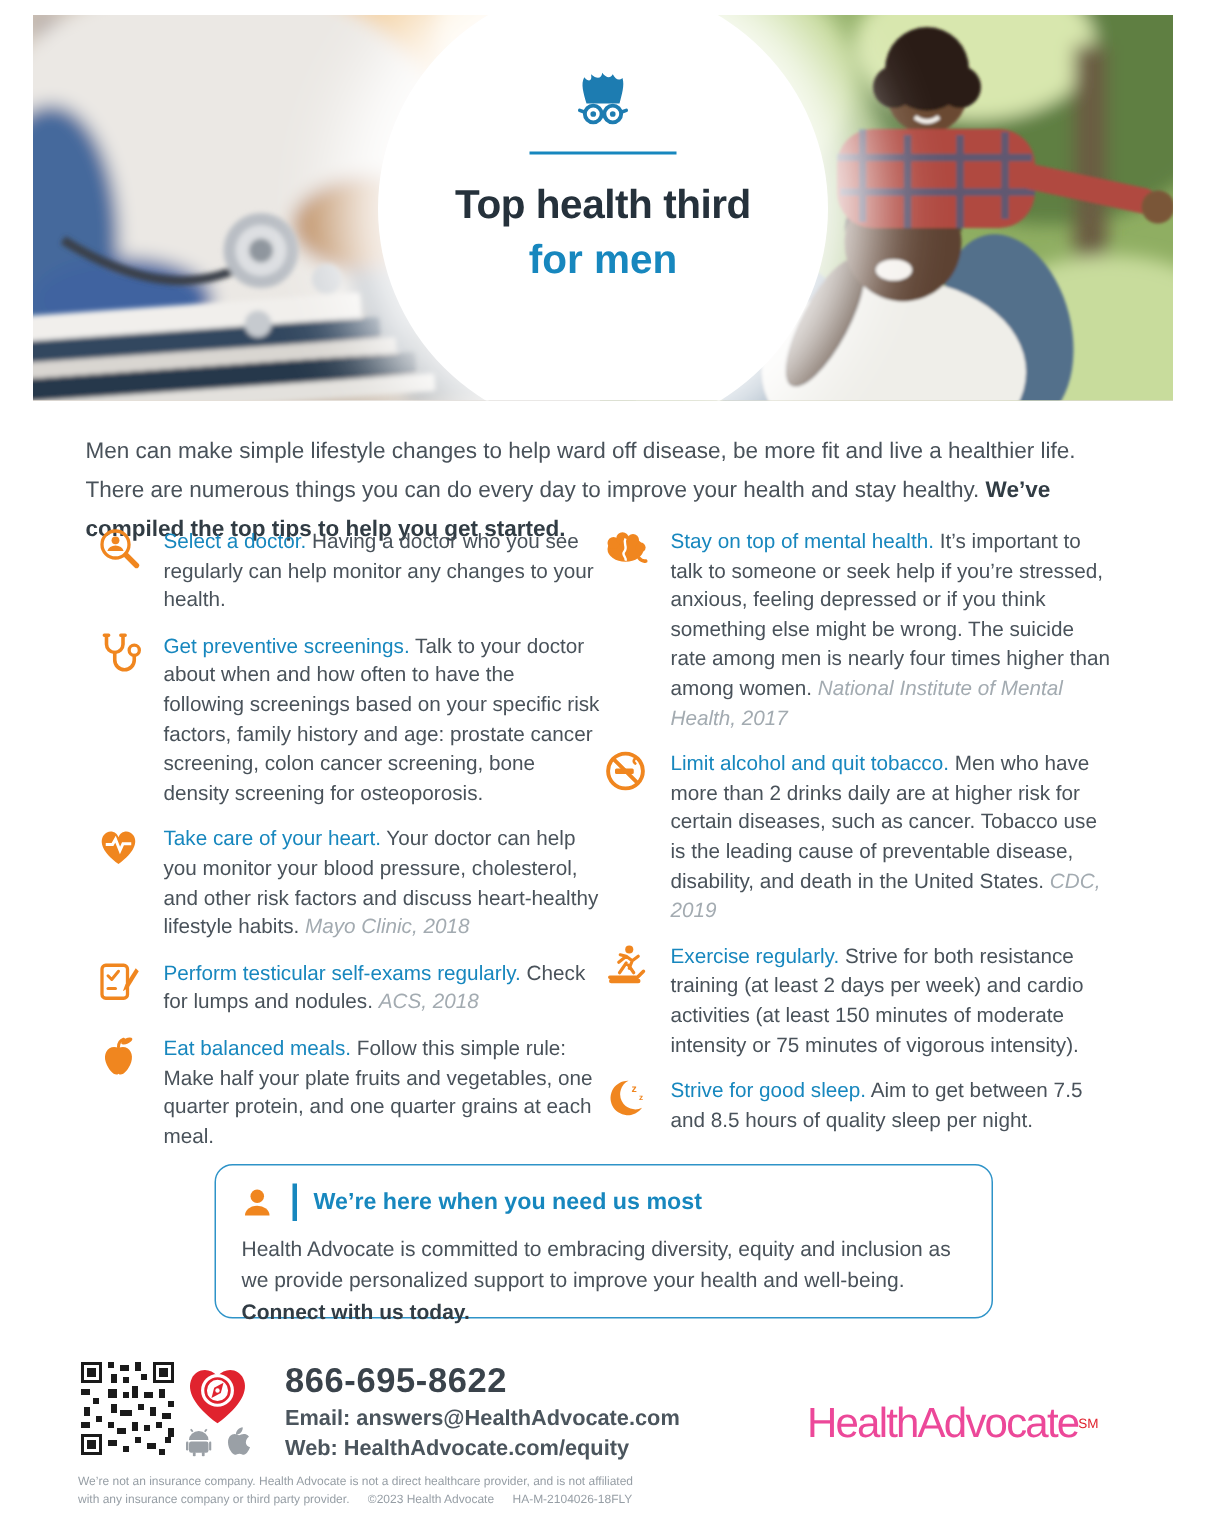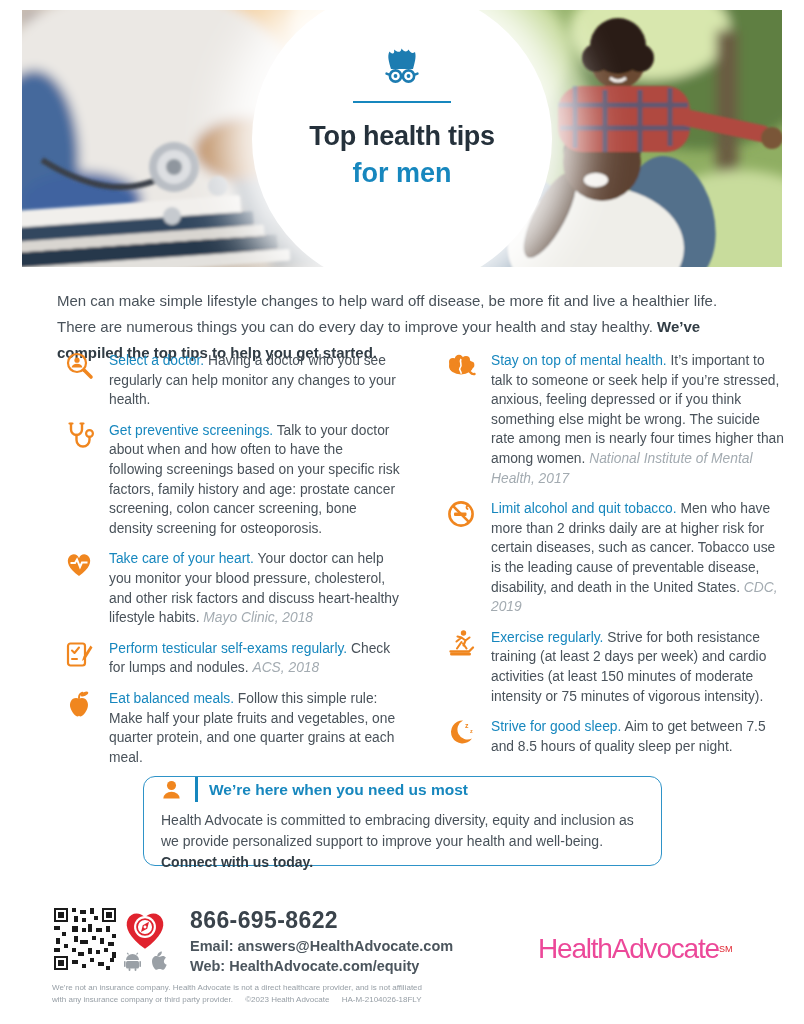--- a/index.html
+++ b/index.html
@@ -21,32 +21,32 @@
   .hero-title{font-size:27px;font-weight:bold;color:#25313b;letter-spacing:-.3px}
   .hero-subtitle{font-size:27px;font-weight:bold;color:#1787be;margin-top:6px}
 
   
   .intro{left:57px;top:288px;width:694px;font-size:15px;line-height:26px;color:#49525a}
   .intro strong{color:#313c44}
 
   
   .col{display:flex;flex-direction:column;gap:11px}
   .col-left{left:64px;top:351px;width:336px}
-  .col-right{left:446px;top:351px;width:340px}
+  .col-right{left:402px;top:351px;width:340px}
   .tip{display:flex;align-items:flex-start}
   .tip .tipicon{flex:0 0 30px;width:30px;height:30px;margin-right:15px;margin-top:0}
   .tip .txt{font-size:13.8px;line-height:19.6px;color:#49525a}
   .t{font-weight:normal;color:#1787be}
   .src{font-style:italic;color:#a3abb1}
   .o-stroke{stroke:#f0861f;fill:none;stroke-linecap:round;stroke-linejoin:round}
   .o-fill{fill:#f0861f}
 
   
-  .callout{left:143px;top:776px;width:519px;height:90px;border:1.5px solid #2e93c8;
-      border-radius:12px;box-sizing:border-box;padding:0 17px 0}
+  .callout{left:143px;top:776px;width:519px;height:103px;border:1.5px solid #2e93c8;
+      border-radius:12px;box-sizing:border-box;padding:12px 17px 0}
   .callout-head{display:flex;align-items:center}
   .callout-bar{width:3px;height:25px;background:#1787be;margin:0 11px 0 13px}
   .callout-title{font-size:15.5px;font-weight:bold;color:#1787be}
   .callout-body{margin-top:8px;font-size:14px;line-height:21px;color:#49525a}
   .callout-body strong{color:#313c44}
 
   
   .qr{left:52px;top:906px;width:66px;height:66px}
   .applogo{left:121px;top:905px;width:48px;height:46px}
   .store-icons{left:124px;top:951px;display:flex;gap:9px;align-items:center}
@@ -147,21 +147,21 @@
   <div class="hero-circle">
     <svg width="48" height="40" viewBox="0 0 48 40">
       <path d="M13,22 C11,15 9,9 11.5,4.5 C14.5,8 17,7 16,2.5 C20,6 23,5.5 23.5,1.5 C26,5 29,5.5 30.5,2.5 C32.5,6 34.5,7 37,5 C38.5,10 36.5,16 35,22 Z" fill="#1d7cb1"></path>
       <circle cx="17.5" cy="29" r="5.6" fill="#fff" stroke="#1d7cb1" stroke-width="2.6"></circle>
       <circle cx="30.5" cy="29" r="5.6" fill="#fff" stroke="#1d7cb1" stroke-width="2.6"></circle>
       <path d="M23.1,28.4 h1.8 M11.9,27.8 l-3.4,-1.2 M36.1,27.8 l3.4,-1.2" stroke="#1d7cb1" stroke-width="2.4" stroke-linecap="round"></path>
       <circle cx="17.5" cy="29" r="1.9" fill="#1d7cb1"></circle>
       <circle cx="30.5" cy="29" r="1.9" fill="#1d7cb1"></circle>
     </svg>
     <div class="hero-divider"></div>
-    <div class="hero-title">Top health tips</div>
+    <div class="hero-title">Top health third</div>
     <div class="hero-subtitle">for men</div>
   </div>
 </div>
 
 <div class="abs intro">
   <span>Men can make simple lifestyle changes to help ward off disease, be more fit and live a healthier life. There are numerous things you can do every day to improve your health and stay healthy.</span>
   <strong>We’ve compiled the top tips to help you get started.</strong>
 </div>
 
 <div class="abs col col-left">

